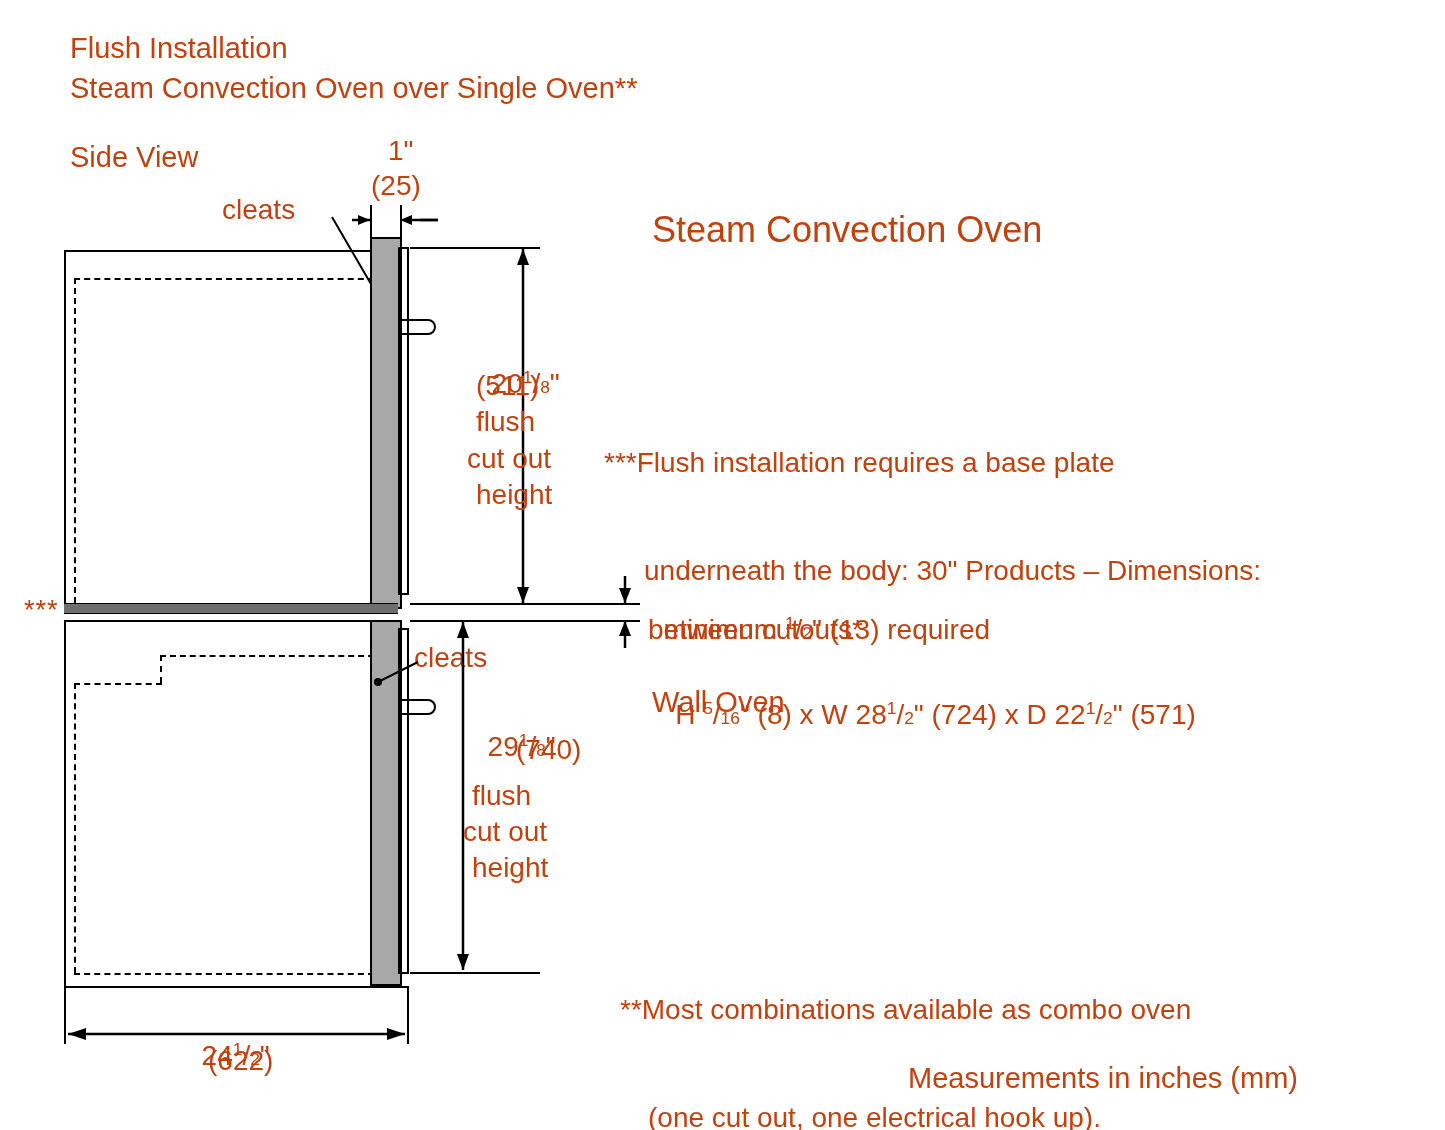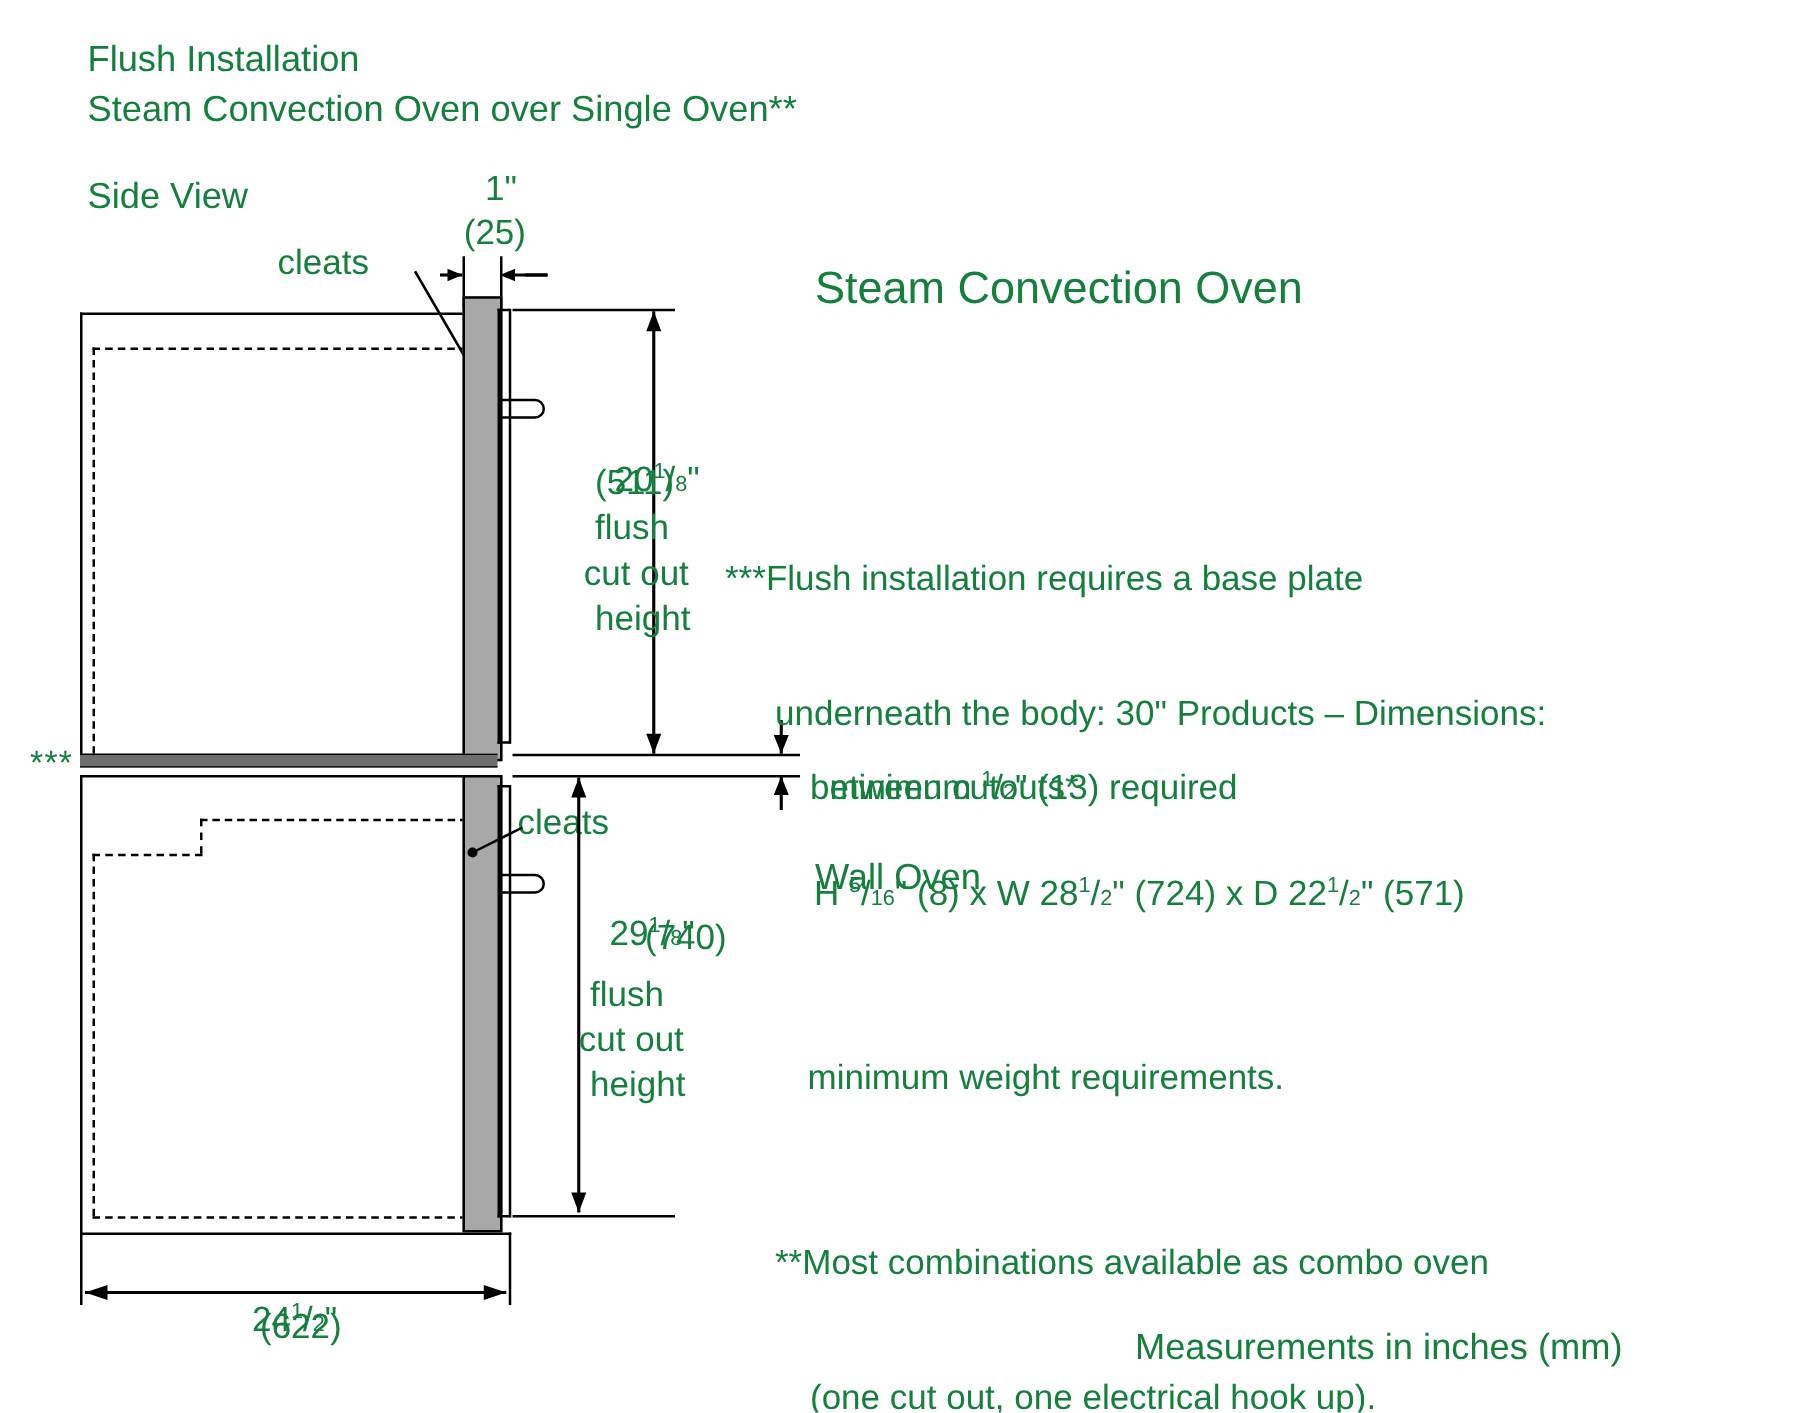--- a/index.html
+++ b/index.html
@@ -12,21 +12,21 @@
     height: 1130px;
     position: relative;
     font-family: "Liberation Sans", sans-serif;
     color: #000000;
     overflow: hidden;
   }
   .abs { position: absolute; }
   .txt {
     font-size: 27px;
     line-height: 36px;
-    color: #15803d;
+    color: #c2410c;
     white-space: pre;
   }
   sup, .sup {
     font-size: 0.62em;
     vertical-align: super;
     line-height: 0;
   }
   sub, .sub {
     font-size: 0.62em;
     vertical-align: baseline;
@@ -182,37 +182,36 @@
   <polygon points="4,12 22,6 22,18" fill="#000"></polygon>
   <polygon points="341,12 323,6 323,18" fill="#000"></polygon>
 </svg>
 <div class="abs txt" style="left:186px; top:1002px; font-size:28px;">
   <span>24</span><span class="sup">1</span><span class="frac-slash">/</span><span class="sub">2</span><span>"</span>
 </div>
 <div class="abs txt" style="left:208px; top:1043px; font-size:28px;">(622)</div>
 
 <div class="abs txt" style="left:652px; top:212px; font-size:36px;">Steam Convection Oven</div>
 
-<div class="abs txt" style="left:580px; top:373px; font-size:28px; width:830px;">
+<div class="abs txt" style="left:604px; top:373px; font-size:28px; width:830px;">
   <div style="white-space:pre;"><span>***</span><span>Flush installation requires a base plate</span></div>
   <div style="margin-left:40px; white-space:pre;">underneath the body: 30" Products – Dimensions:</div>
   <div style="margin-left:40px; white-space:pre;">
     <span>H </span><span class="sup">5</span><span class="frac-slash">/</span><span class="sub">16</span><span>" (8) x W 28</span><span class="sup">1</span><span class="frac-slash">/</span><span class="sub">2</span><span>" (724) x D 22</span><span class="sup">1</span><span class="frac-slash">/</span><span class="sub">2</span><span>" (571)</span>
   </div>
 </div>
 
 <div class="abs txt" style="left:648px; top:576px; font-size:28px;">
   <span>minimum </span><span class="sup">1</span><span class="frac-slash">/</span><span class="sub">2</span><span>" (13) required</span>
 </div>
 <div class="abs txt" style="left:648px; top:612px; font-size:28px;">between cutouts*</div>
 
 <div class="abs txt" style="left:652px; top:684px; font-size:29px;">Wall Oven</div>
 
 <div class="abs txt" style="left:628px; top:772px; font-size:28px; width:790px;">
-  <div style="margin-left:18px; white-space:pre;">minimum weight requirements.</div>
 </div>
 
 <div class="abs txt" style="left:620px; top:920px; font-size:28px; width:790px;">
   <div style="white-space:pre;"><span>**</span><span>Most combinations available as combo oven</span></div>
   <div style="margin-left:28px; white-space:pre;">(one cut out, one electrical hook up).</div>
 </div>
 
 <div class="abs txt" style="left:908px; top:1060px; font-size:29px;text-align:right;">Measurements in inches (mm)</div>
 
 </body></html>

